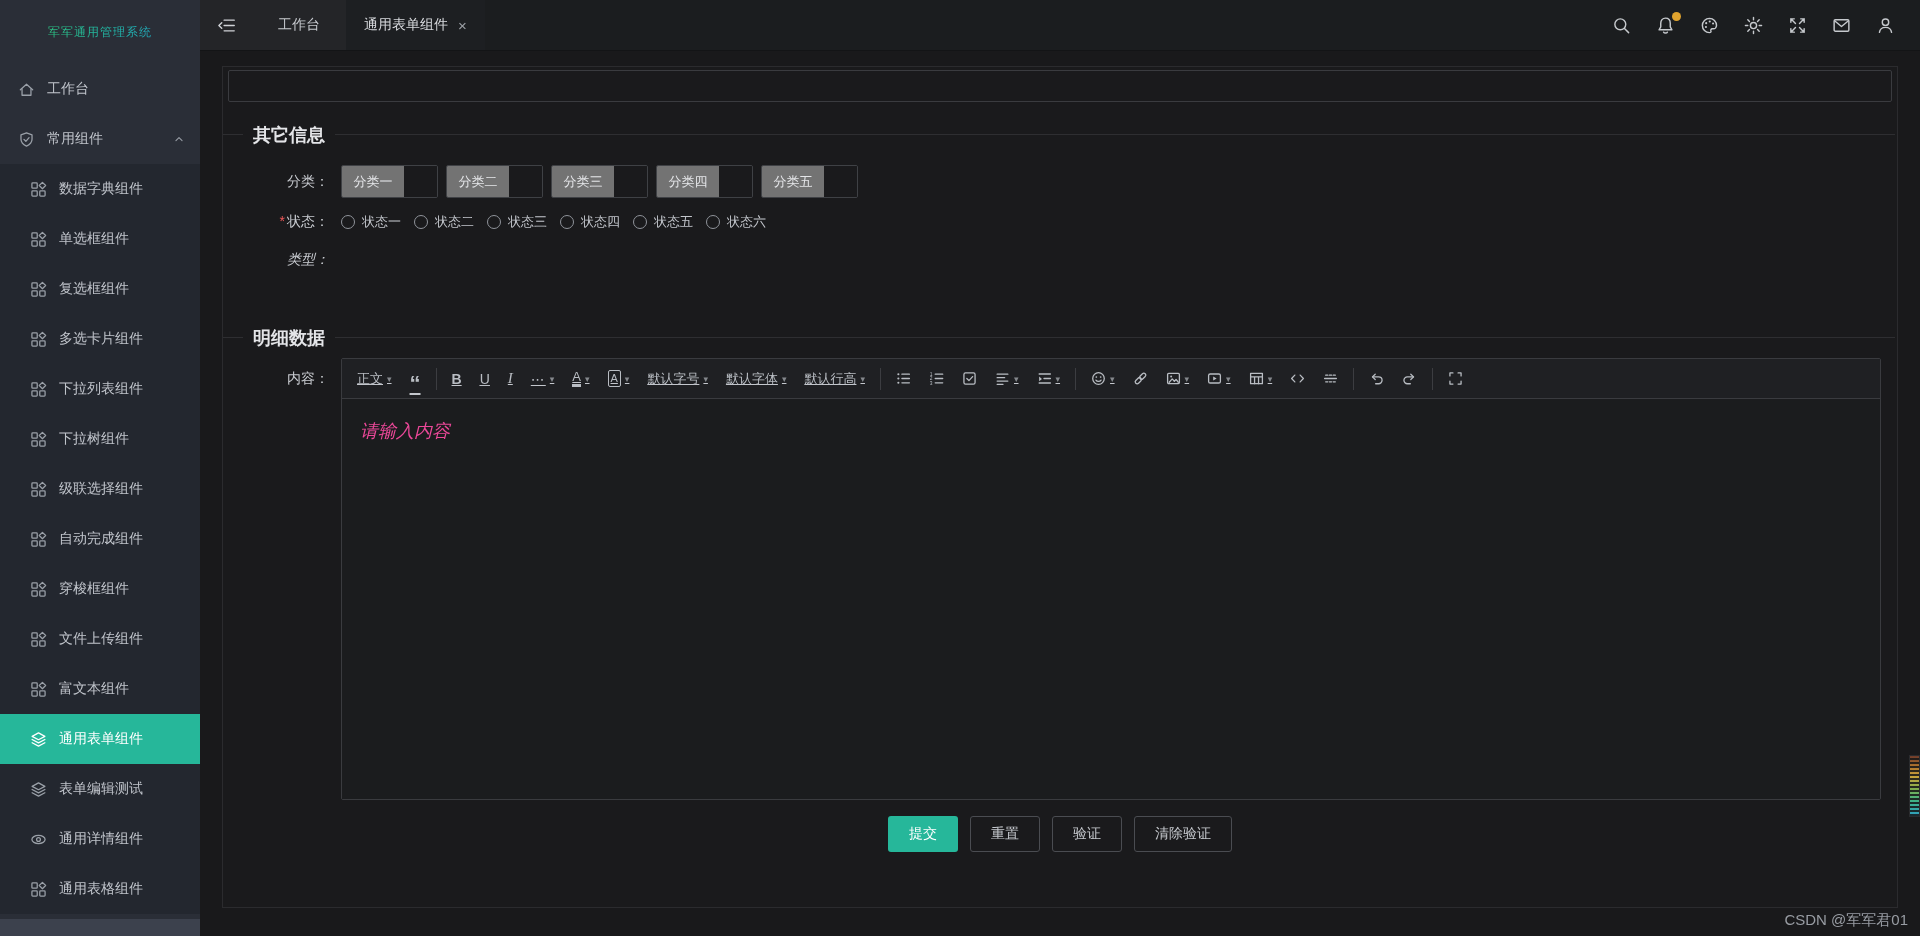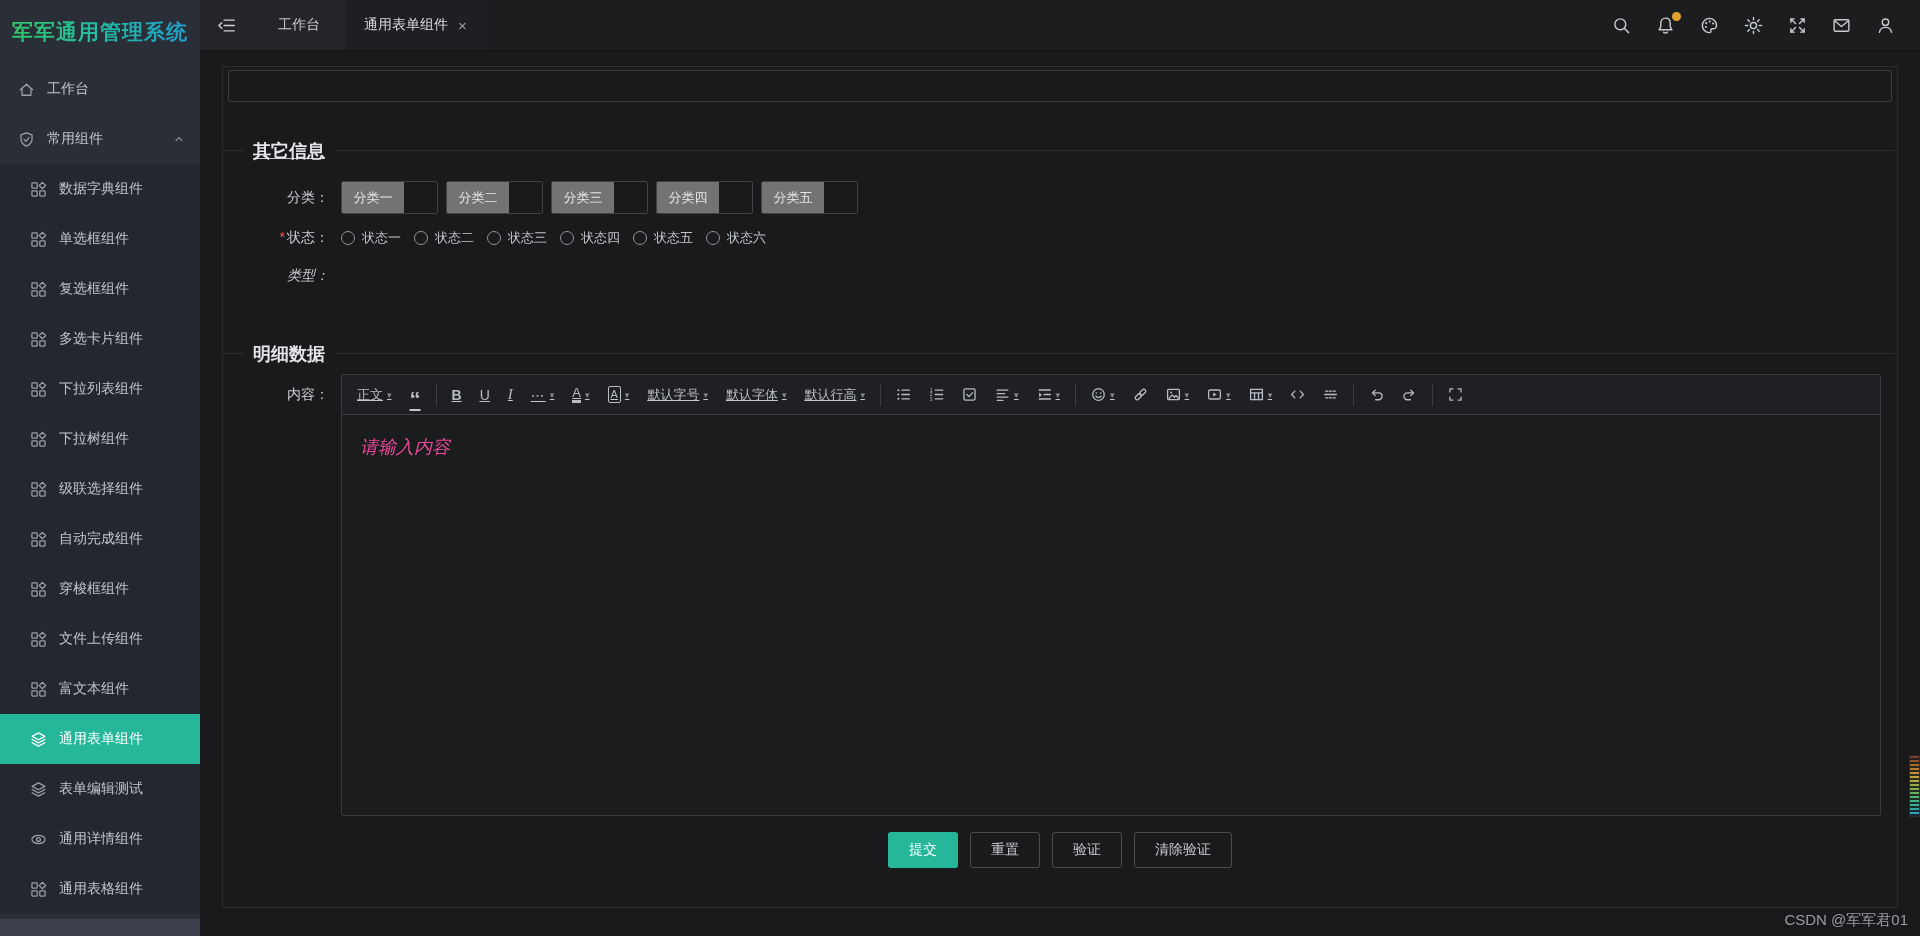--- a/index.html
+++ b/index.html
@@ -3,21 +3,21 @@
 <meta charset="utf-8">
 <style>
   * { margin:0; padding:0; box-sizing:border-box; }
   html,body { width:1920px; height:936px; overflow:hidden; }
   body { background:#19191b; font-family:"Liberation Sans","DejaVu Sans",sans-serif; color:#c4c7cd; position:relative; }
   .svg { display:inline-flex; align-items:center; justify-content:center; }
   .svg svg { width:17px; height:17px; }
 
   
   .sidebar { position:absolute; left:0; top:0; width:200px; height:936px; background:#2a2e37; z-index:3; }
-  .logo { height:64px; display:flex; align-items:center; justify-content:center; font-size:21px; font-weight:bold; letter-spacing:1px;
+  .logo { height:64px; display:flex; align-items:center; justify-content:center; font-size:12px; font-weight:normal; letter-spacing:1px;
           background:linear-gradient(90deg,#35c863,#22bca4,#209ad0); -webkit-background-clip:text; background-clip:text; color:transparent; }
   .menu-item { height:50px; display:flex; align-items:center; padding:0 14px 0 18px; font-size:14px; color:#c0c4cb; cursor:pointer; }
   .menu-item .mi-icon { margin-right:12px; color:#9aa0a8; flex:none; }
   .menu-item .chev { margin-left:auto; color:#9aa0a8; }
   .menu-item .chev svg { width:14px; height:14px; }
   .menu-item.sub { background:#23272f; padding-left:30px; }
   .menu-item.active { background:#26b79a; color:#fff; }
   .menu-item.active .mi-icon { color:#fff; }
   .sidebar-strip { position:absolute; bottom:0; left:0; width:200px; height:17px; background:#3c414d; }
 
@@ -33,21 +33,21 @@
   .top-icons { display:flex; align-items:center; gap:25px; padding-right:25px; }
   .ticon { position:relative; color:#c6c9cd; cursor:pointer; display:inline-flex; }
   .ticon svg { width:19px; height:19px; }
   .badge { position:absolute; top:-4px; right:-6px; width:9px; height:9px; border-radius:50%; }
 
   
   .content { position:absolute; left:200px; top:51px; right:0; bottom:0; background:#19191b; }
   .panel { position:absolute; left:22px; top:15px; width:1676px; height:842px; border:1px solid #2b2b2e; background:#1a1a1c; }
   .partial-input { margin:3px 5px 0 5px; height:32px; border:1px solid #3a3b3f; border-radius:2px; }
   .divider { display:flex; align-items:center; height:25px; }
-  .divider.d1 { margin-top:36px;text-decoration:underline; } .divider.d2 { margin-top:56px; }
+  .divider.d1 { margin-top:20px; } .divider.d2 { margin-top:56px; }
   .dl { width:20px; height:1px; background:#2e2e31; }
   .dt { padding:0 10px; font-size:18px; font-weight:bold; color:#e4e5e8; }
   .dr { flex:1; height:1px; background:#2e2e31; margin-right:2px; }
 
   .form-row { display:flex; align-items:center; }
   .row-cat { margin-top:18px; } .row-status { margin-top:15px; } .row-type { margin-top:20px;font-style:italic; }
   .row-label { width:118px; text-align:right; padding-right:12px; font-size:14px; color:#c9ccd1; flex:none; white-space:nowrap; }
   .star { color:#f25a5a; margin-right:2px; }
 
   .cat-card { display:flex; height:33px; border:1px solid #3f4145; border-radius:2px; overflow:hidden; margin-right:8px; cursor:pointer; }

